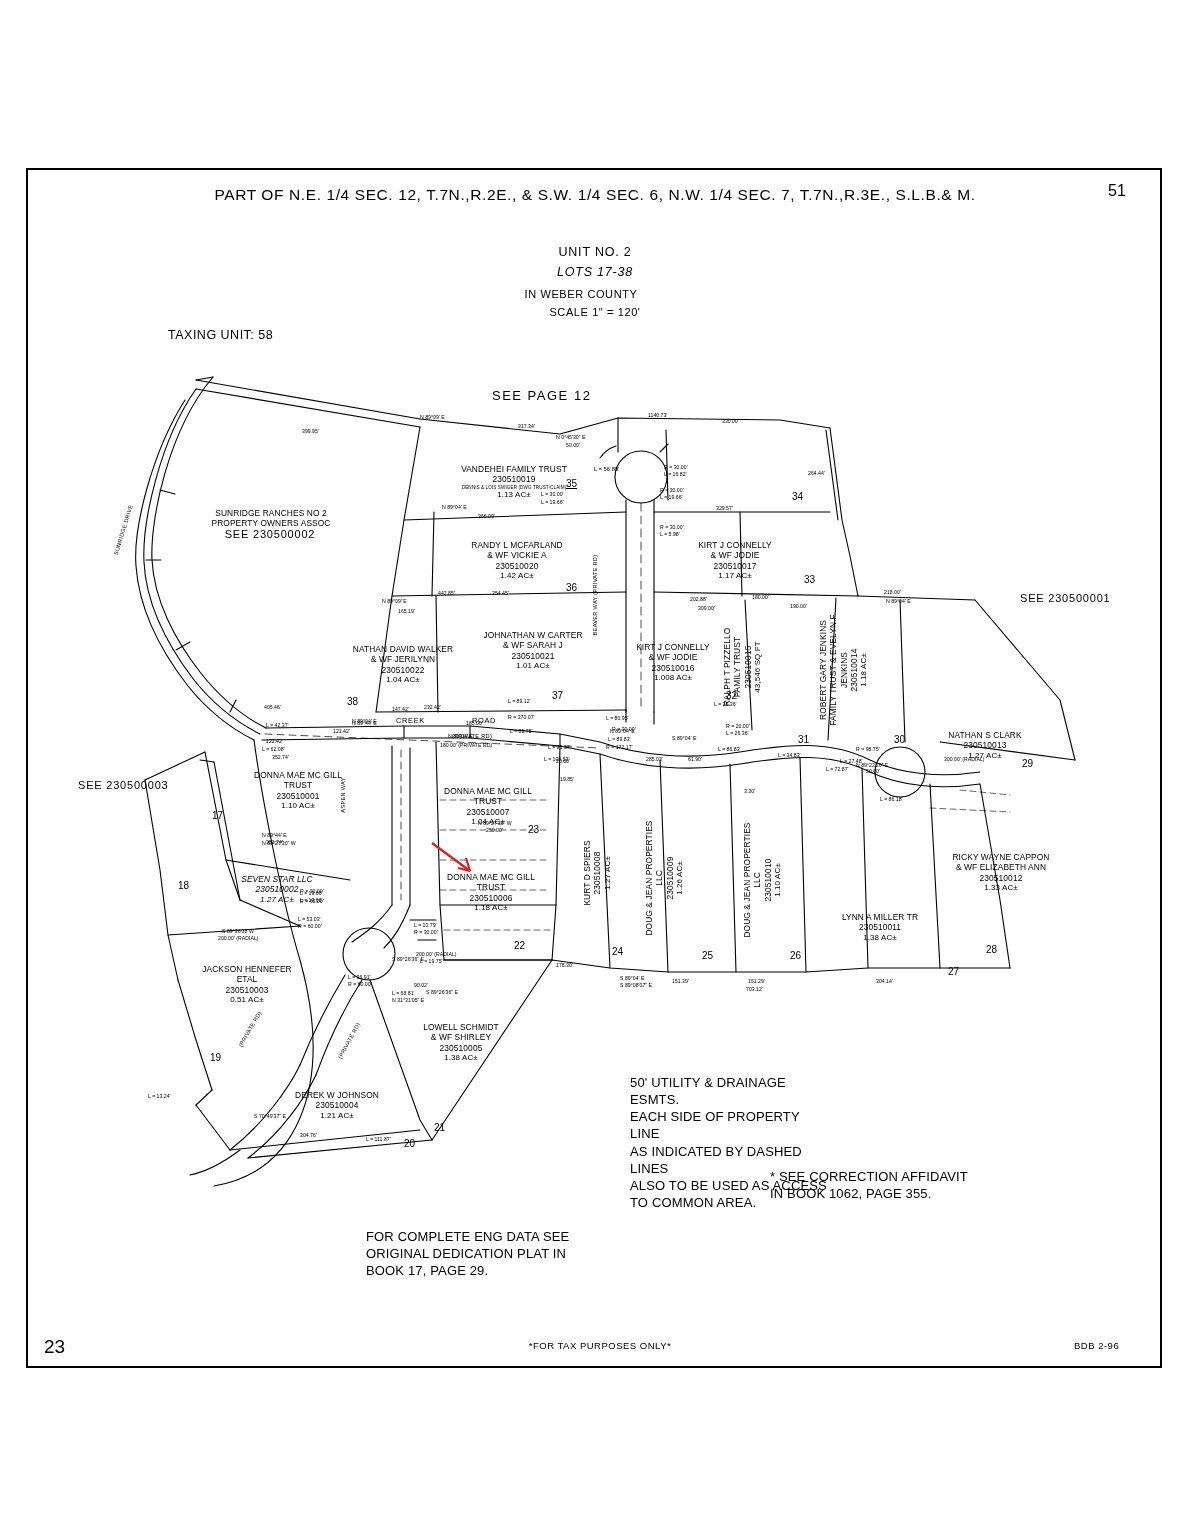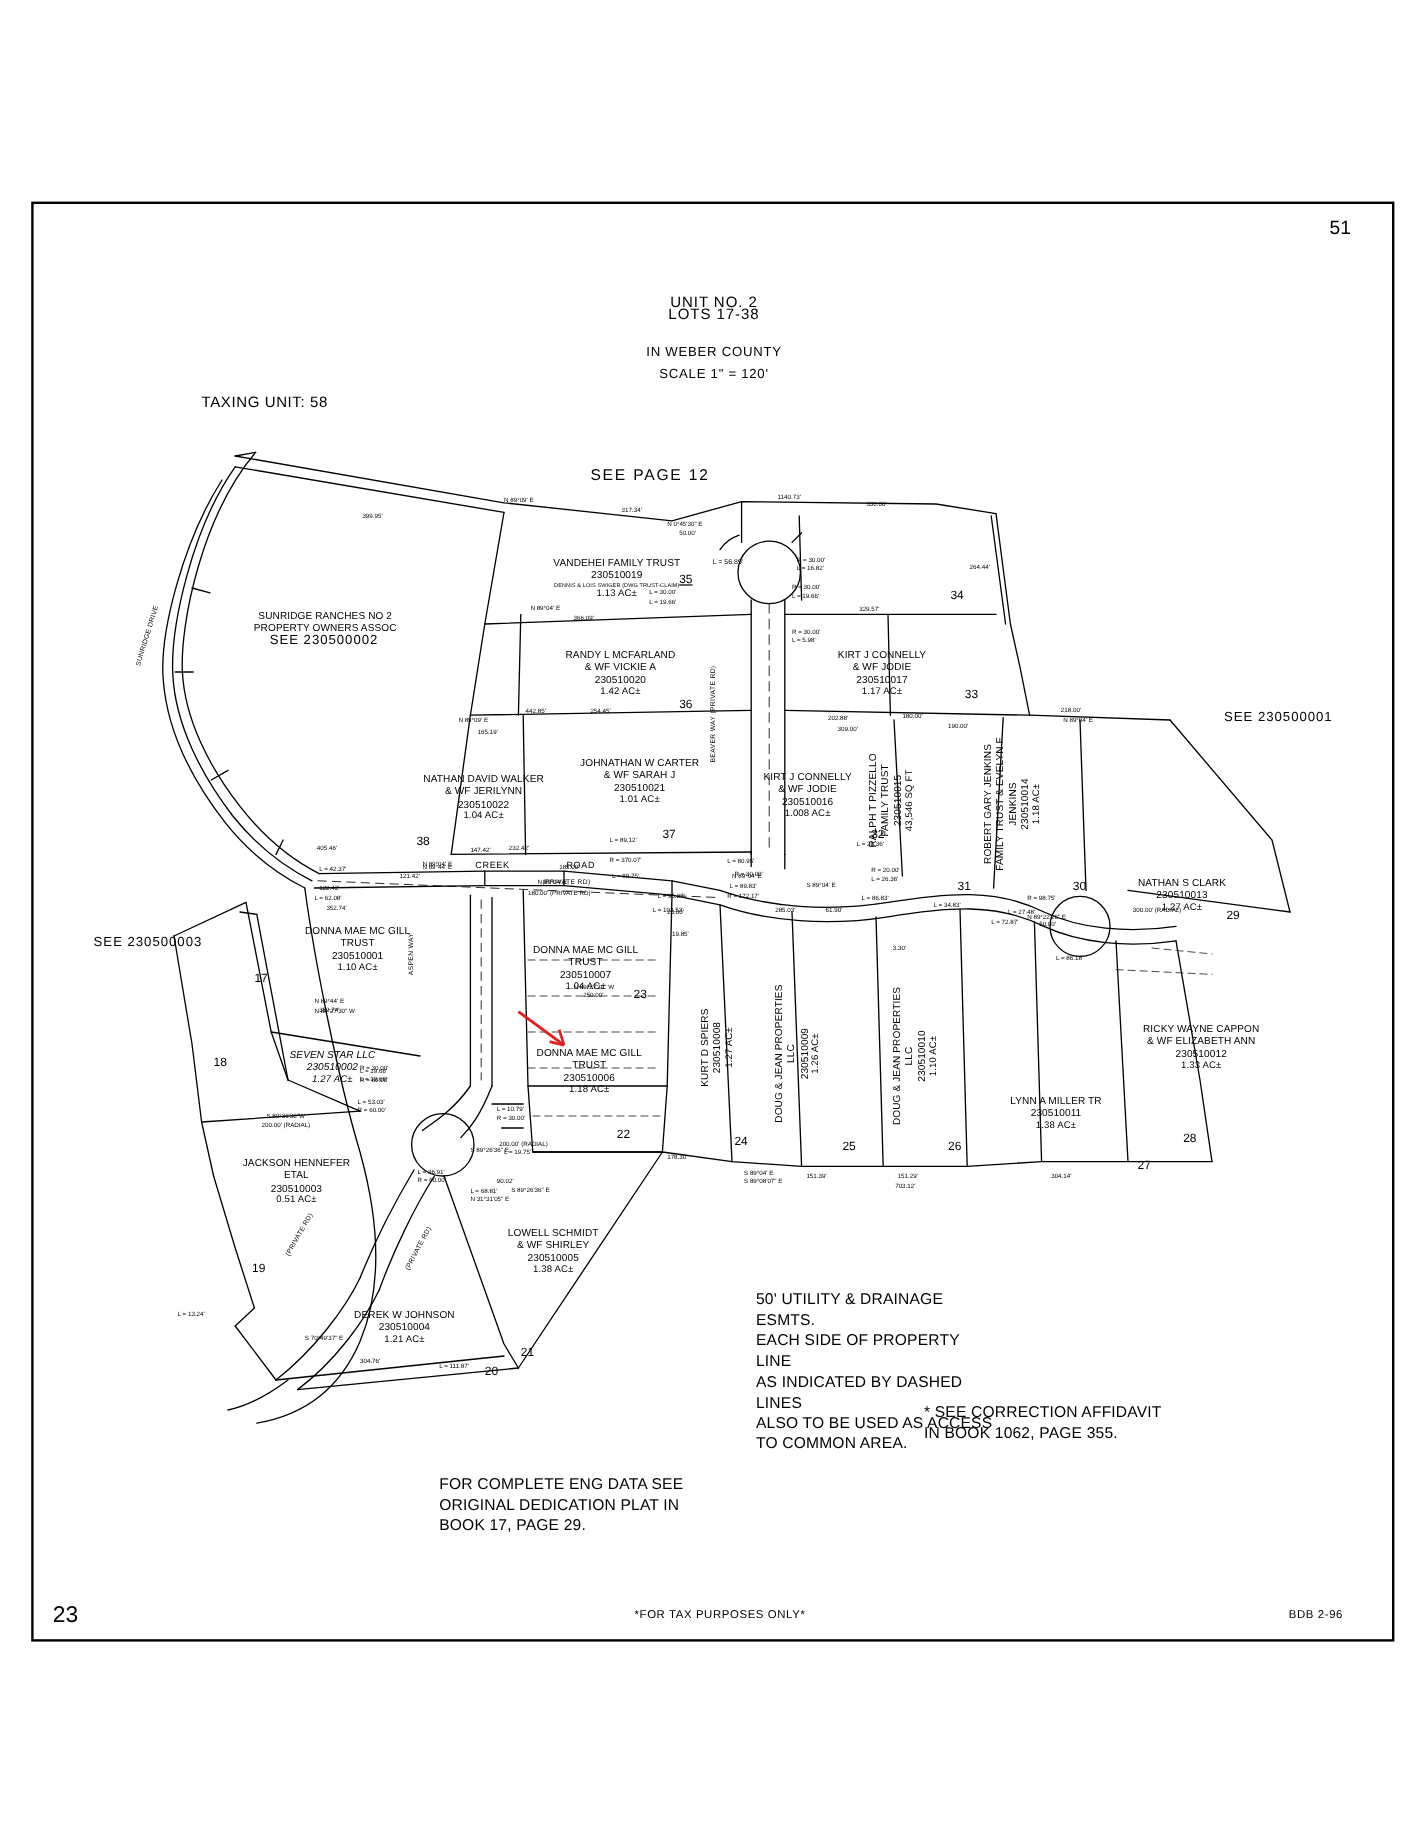--- a/index.html
+++ b/index.html
@@ -108,29 +108,30 @@
   }
   svg { display:block; }
 </style>
 </head>
 <body>
 
 <div id="sheet">
 
   <div class="border-frame"></div>
 
+  <div class="abs title-head ctr" style="left:90px; top:186px; width:1010px;">PART OF N.E. 1/4 SEC. 12, T.7N.,R.2E., &amp; S.W. 1/4 SEC. 6, N.W. 1/4 SEC. 7, T.7N.,R.3E., S.L.B.&amp; M.</div>
 
   <div class="abs page-num-tr" style="left:1108px; top:182px;">51</div>
 
 
   <div class="abs title-sub ctr" style="left:390px; top:245px; width:410px;">UNIT NO. 2</div>
 
-  <div class="abs title-sub ctr" style="left:390px; top:255px; width:410px;">LOTS 17-38</div>
-
-  <div class="abs title-sub2 ctr" style="left:390px; top:288px; width:410px;">IN WEBER COUNTY</div>
+  <div class="abs title-sub ctr" style="left:390px; top:265px; width:410px;font-style:italic;">LOTS 17-38</div>
+
+  <div class="abs title-sub2 ctr" style="left:376px; top:288px; width:410px;">IN WEBER COUNTY</div>
 
   <div class="abs title-sub2 ctr" style="left:390px; top:306px; width:410px;">SCALE 1" = 120'</div>
 
   <div class="abs taxing" style="left:168px; top:328px;">TAXING UNIT: 58</div>
 
   <div class="abs see-page" style="left:492px; top:388px;">SEE  PAGE  12</div>
 
   <div class="abs see-ref" style="left:1020px; top:592px;">SEE  230500001</div>
 
   <div class="abs see-ref ctr" style="left:190px; top:528px; width:160px;">SEE  230500002</div>

